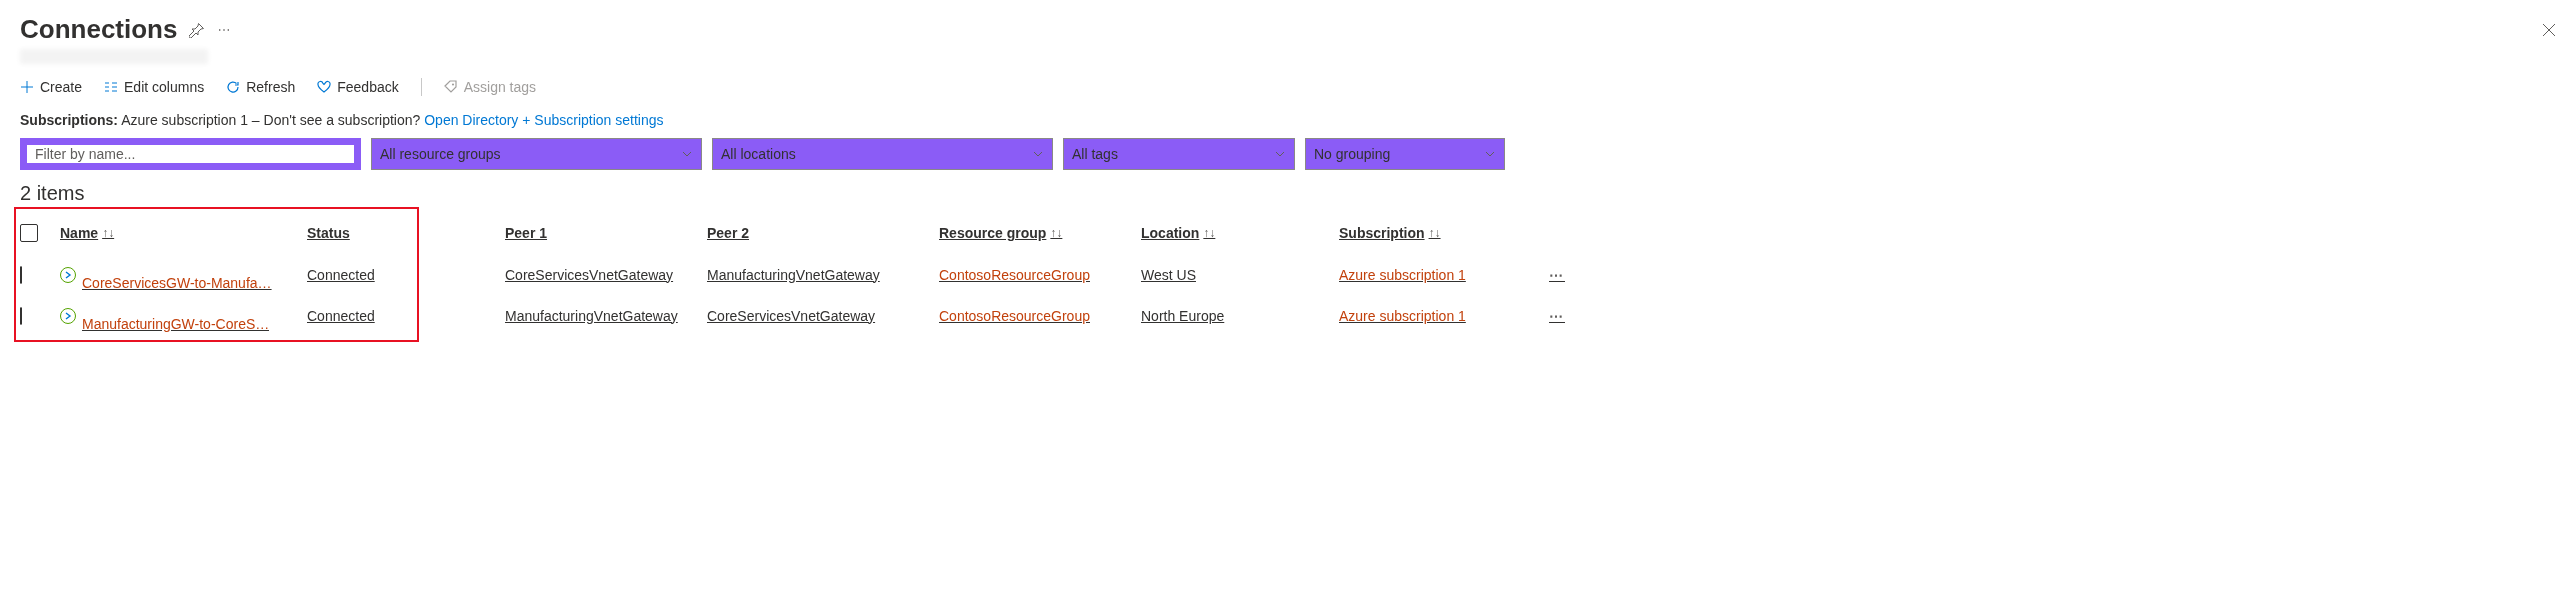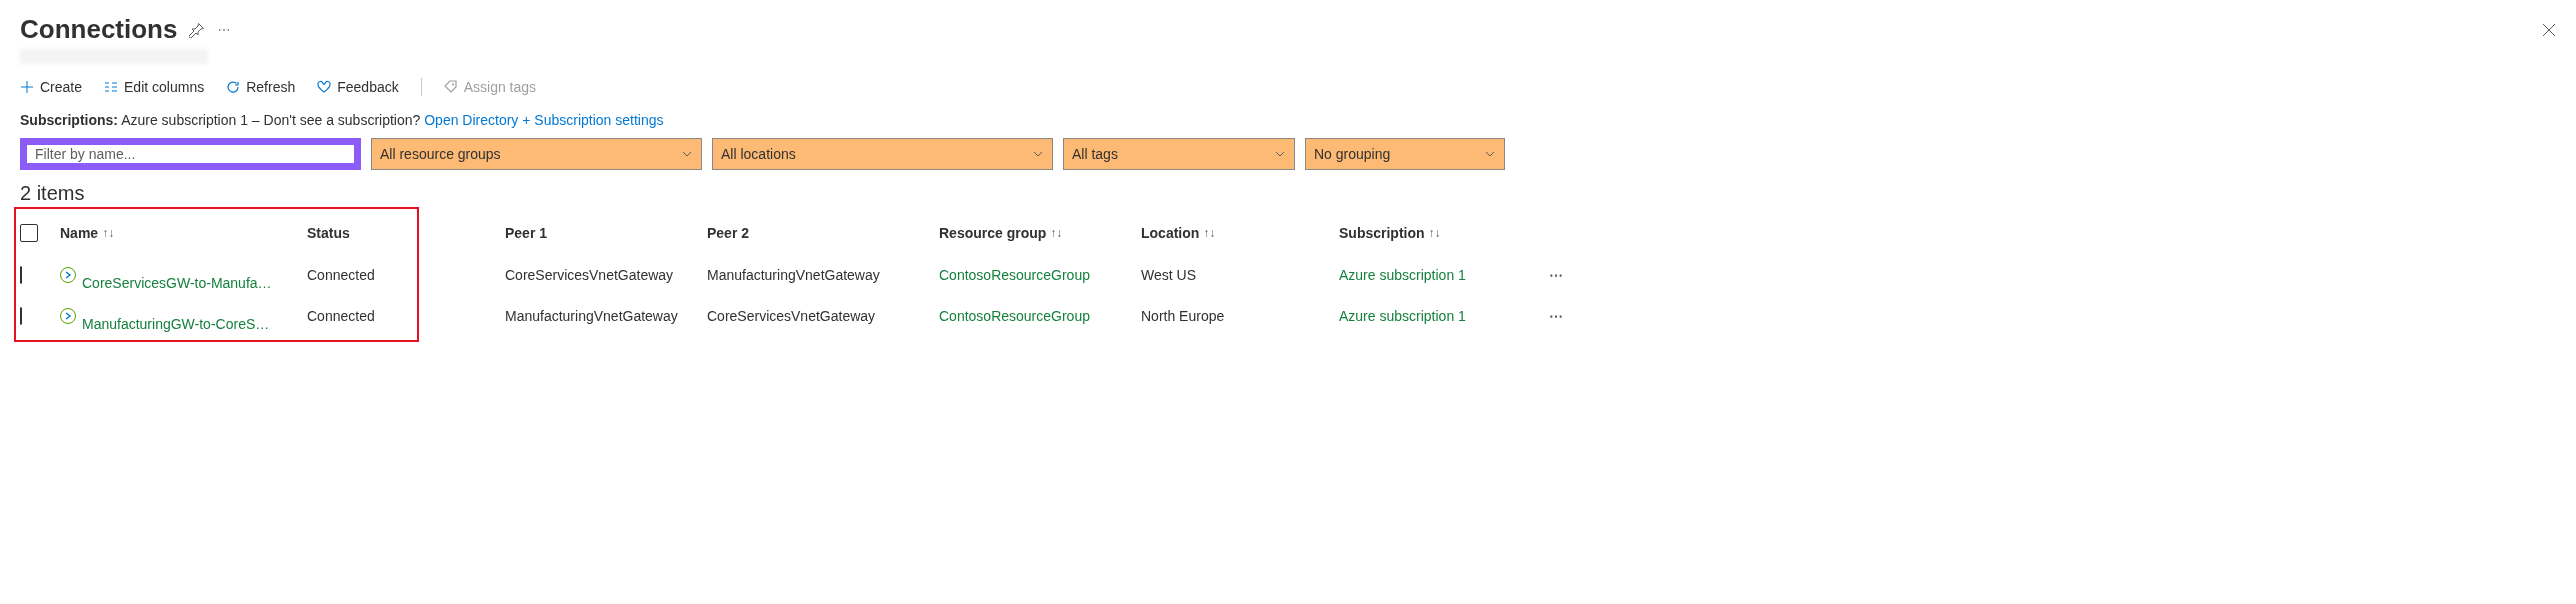--- a/index.html
+++ b/index.html
@@ -78,21 +78,21 @@
     .filter-input::placeholder{ color:#605e5c; }
     .dd {
       height:32px;
       border:1px solid #8a8886;
       display:flex;
       align-items:center;
       justify-content:space-between;
       padding:0 8px;
       font-size:14px;
       cursor:pointer;
-      background:#fdba74;
+      background:#8b5cf6;
     }
     .dd1{ width:331px; }
     .dd2{ width:341px; }
     .dd3{ width:232px; }
     .dd4{ width:200px; }
     .chev { color:#605e5c; display:inline-flex;}
     .count-text { font-size:20px; margin-bottom:8px; }
     .table { width:100%; }
     .thead, .trow {
       display:grid;
@@ -100,32 +100,33 @@
       align-items:center;
       min-height:41px;
       font-size:14px;
     }
     .thead { font-weight:600; border-bottom:1px solid transparent; }
     .th { display:flex; align-items:center; gap:4px; }
     .checkbox {
       width:18px; height:18px; border:1px solid #323130; border-radius:2px; cursor:pointer; background:#fff;
     }
     .sort-icon { color:#605e5c; font-size:12px; display:inline-flex;}
-    .link { color:#15803d; cursor:pointer;margin-top:16px; }
+    .link { color:#c2410c; cursor:pointer;margin-top:16px; }
     .conn-icon {
       width:16px; height:16px; border:1.5px solid #54a300; border-radius:50%;
       display:inline-flex; align-items:center; justify-content:center; margin-right:6px;
       flex-shrink:0;
     }
     .conn-icon svg{ display:block;}
     .namecell{ display:flex; align-items:center; overflow:hidden; white-space:nowrap; text-overflow:ellipsis;}
     .namecell .link{ overflow:hidden; text-overflow:ellipsis; white-space:nowrap;}
     .row-more{ color:#605e5c; cursor:pointer; text-align:center; letter-spacing:2px; font-weight:bold;}
     .highlight-box{
       position:relative;
+      text-decoration:underline;
     }
     .highlight-box::before{
       content:"";
       position:absolute;
       left:-6px; top:-6px; right:calc(100% - 399px); bottom:-6px;
       border:2px solid #e81123;
       pointer-events:none;
     }
   </style>
 </head>

